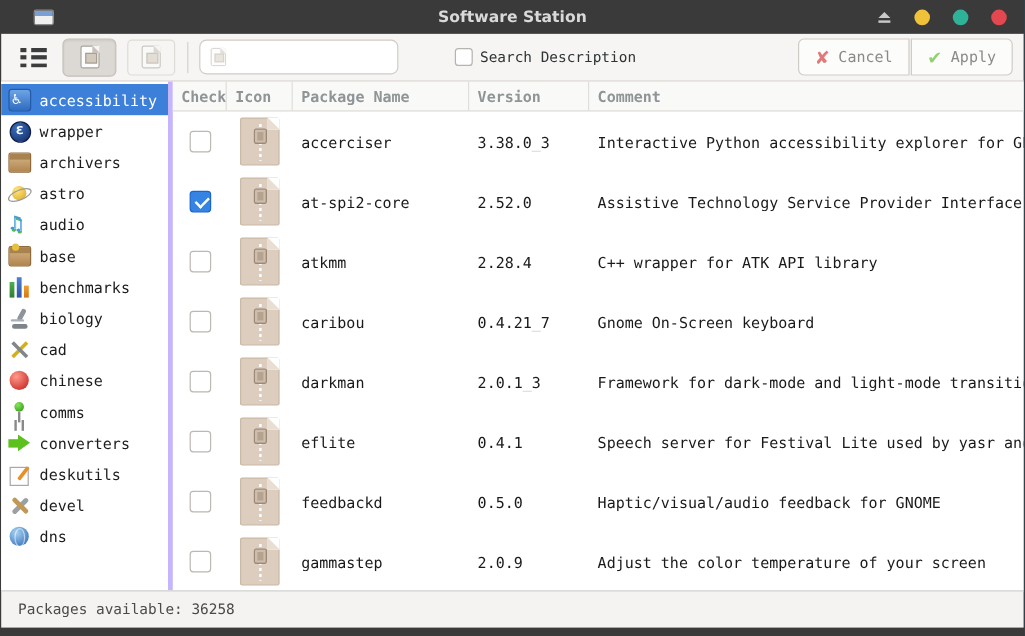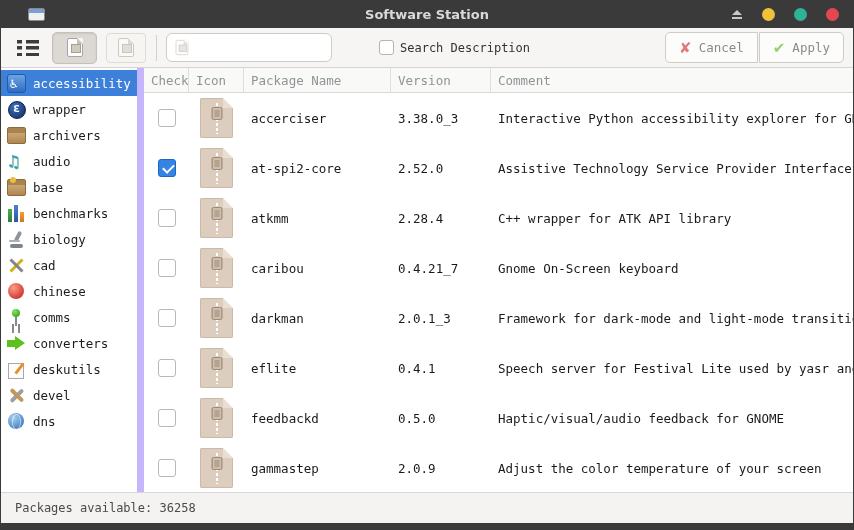--- a/index.html
+++ b/index.html
@@ -70,21 +70,21 @@
             font-size:12.5px; color:#8a8a8a; }
   .tb-btn.cancel { border-radius:5px 0 0 5px; }
   .tb-btn.apply  { border-radius:0 5px 5px 0; }
   .x-icon { color:#e07a7a; font-size:15px; font-weight:bold;
             font-family:"DejaVu Sans", sans-serif; }
   .v-icon { color:#93d06f; font-size:15px; font-weight:bold;
             font-family:"DejaVu Sans", sans-serif; }
 
   
   .main { flex:1; display:flex; min-height:0; background:#fff; }
-  .sidebar { width:143px; flex:0 0 143px; border-right:7px solid #c4b5fd;
+  .sidebar { width:143px; flex:0 0 143px; border-right:4px solid #c4b5fd;
              padding-top:2px; background:#fff; }
   .side-item { height:26px; display:flex; align-items:center; gap:7px;
                padding-left:6px; font-size:12.5px; color:#1c1c1c; }
   .side-item.selected { background:#3d80d9; color:#fff; }
 
   
   .cat-icon { width:19px; height:19px; flex:0 0 19px; position:relative; }
   .cat-icon::before,.cat-icon::after { position:absolute; }
   .cat-icon[data-icon="accessibility"] { background:linear-gradient(#6ea4e4,#2e6cc0);
       border-radius:3px; border:1px solid #245aa6; }
@@ -160,21 +160,21 @@
       background:radial-gradient(circle at 35% 30%, #a6d2f2, #2663b2); }
   .cat-icon[data-icon="dns"]::after { content:""; width:7px; height:14px;
       left:5px; top:2px; border:1px solid rgba(255,255,255,.55);
       border-radius:50%; }
 
   
   .content { flex:1; display:flex; flex-direction:column; min-width:0; }
   .thead { height:25px; flex:0 0 25px; background:#f9f9f8;
            border-bottom:1px solid #d9d7d3; display:grid;
            grid-template-columns:45px 55px 147px 100px 1fr; }
-  .th { font-size:12.5px; font-weight:normal; color:#8f9496; display:flex;
+  .th { font-size:12.5px; font-weight:bold; color:#8f9496; display:flex;
         align-items:center; padding-left:7px; border-right:1px solid #e0deda;
         overflow:hidden; white-space:nowrap; }
   .th:last-child { border-right:none; }
   .tbody { flex:1; overflow:hidden; }
   .trow { height:50px; display:grid; grid-template-columns:45px 55px 147px 100px 1fr;
           align-items:center; background:#fff; }
   .c-check { display:flex; justify-content:center; }
   .cb { width:18px; height:18px; background:#fff; border:1px solid #bcb8b2;
         border-radius:3px; position:relative; }
   .cb.checked { background:#3584e4; border-color:#1c65c9; }
@@ -259,20 +259,24 @@
       </div>
       <div class="side-item">
         <span class="cat-icon" data-icon="arabic"></span>
         <span>wrapper</span>
       </div>
       <div class="side-item">
         <span class="cat-icon" data-icon="archivers"></span>
         <span>archivers</span>
       </div>
       <div class="side-item">
+        <span class="cat-icon" data-icon="astro"></span>
+        <span>astro</span>
+      </div>
+      <div class="side-item">
         <span class="cat-icon" data-icon="audio"></span>
         <span>audio</span>
       </div>
       <div class="side-item">
         <span class="cat-icon" data-icon="base"></span>
         <span>base</span>
       </div>
       <div class="side-item">
         <span class="cat-icon" data-icon="benchmarks"></span>
         <span>benchmarks</span>

